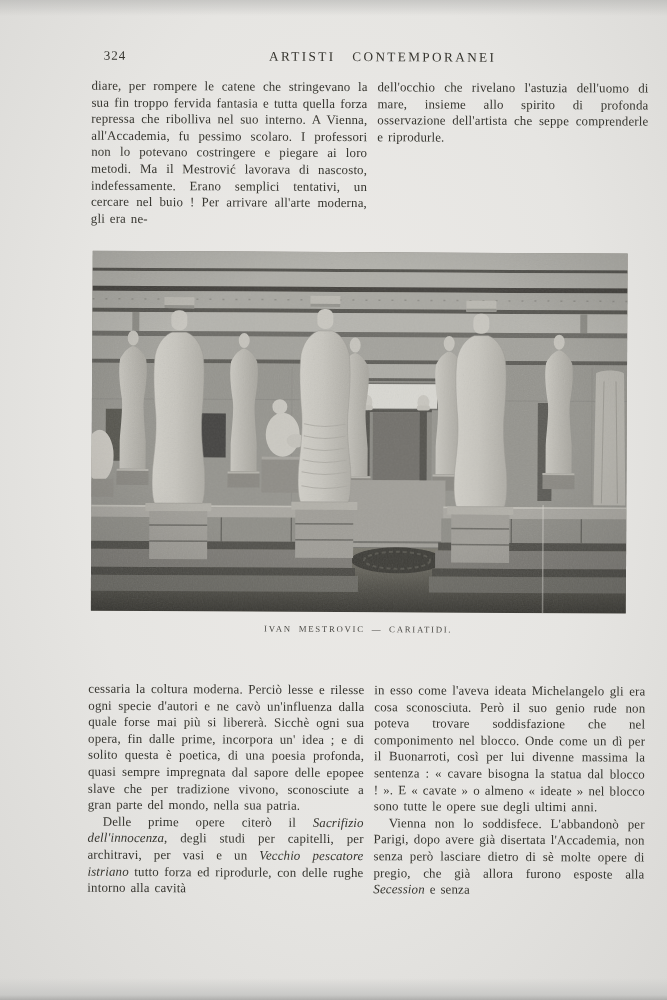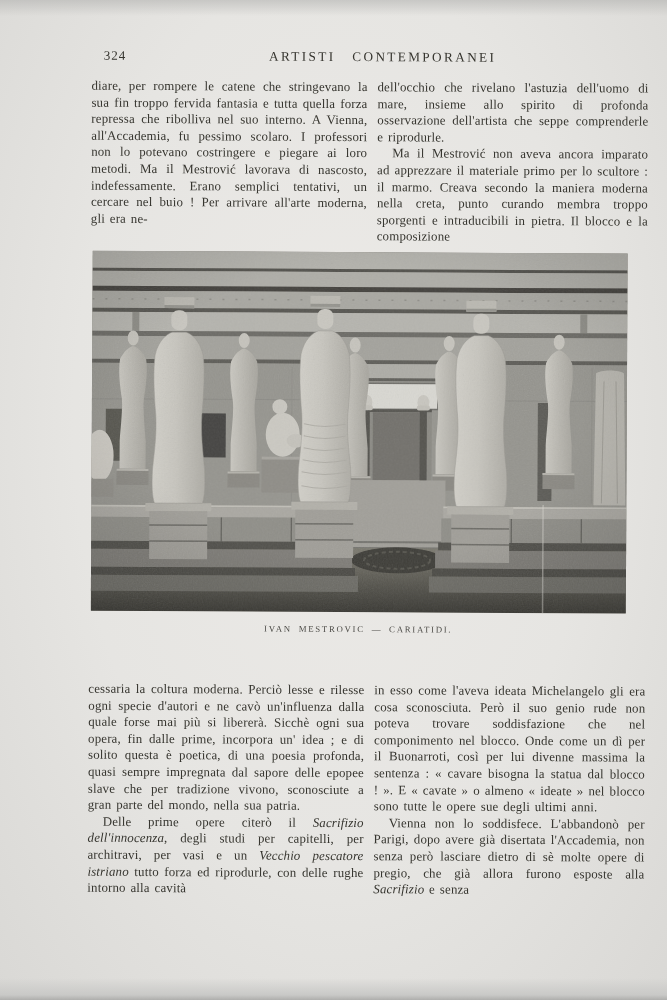--- a/index.html
+++ b/index.html
@@ -36,21 +36,20 @@
 
   <span class="pagenum">324</span>
   <span class="runtitle">ARTISTI CONTEMPORANEI</span>
 
   <div class="col col-lt">
     <p>diare, per rompere le catene che stringevano la sua fin troppo fervida fantasia e tutta quella forza repressa che ribolliva nel suo interno. A Vienna, all'Accademia, fu pessimo scolaro. I professori non lo potevano costringere e piegare ai loro metodi. Ma il Mestrović lavorava di nascosto, indefessamente. Erano semplici tentativi, un cercare nel buio ! Per arrivare all'arte moderna, gli era ne-</p>
   </div>
 
   <div class="col col-rt">
     <p>dell'occhio che rivelano l'astuzia dell'uomo di mare, insieme allo spirito di profonda osservazione dell'artista che seppe comprenderle e riprodurle.</p>
-    <p class="ind">Ma il Mestrović non aveva ancora imparato ad apprezzare il materiale primo per lo scultore : il marmo. Creava secondo la maniera moderna nella creta, punto curando membra troppo sporgenti e intraducibili in pietra. Il blocco e la composizione</p>
   </div>
 
   <figure>
     <div class="photo">
       <svg width="535" height="360" viewBox="0 0 535 360">
         <defs>
           <linearGradient id="statGrad" x1="0" y1="0" x2="1" y2="0">
             <stop offset="0" stop-color="#d1cfc8"></stop>
               <stop offset="0.45" stop-color="#c7c5be"></stop>
               <stop offset="1" stop-color="#aeaca5"></stop>
@@ -218,16 +217,16 @@
     <figcaption>IVAN MESTROVIC — CARIATIDI.</figcaption>
   </figure>
 
   <div class="col col-lb">
     <p>cessaria la coltura moderna. Perciò lesse e rilesse ogni specie d'autori e ne cavò un'influenza dalla quale forse mai più si libererà. Sicchè ogni sua opera, fin dalle prime, incorpora un' idea ; e di solito questa è poetica, di una poesia profonda, quasi sempre impregnata dal sapore delle epopee slave che per tradizione vivono, sconosciute a gran parte del mondo, nella sua patria.</p>
     <p class="ind"><span>Delle prime opere citerò il </span><span class="it">Sacrifizio dell'innocenza</span><span>, degli studi per capitelli, per architravi, per vasi e un </span><span class="it">Vecchio pescatore istriano</span><span> tutto forza ed riprodurle, con delle rughe intorno alla cavità</span></p>
   </div>
 
   <div class="col col-rb">
     <p>in esso come l'aveva ideata Michelangelo gli era cosa sconosciuta. Però il suo genio rude non poteva trovare soddisfazione che nel componimento nel blocco. Onde come un dì per il Buonarroti, così per lui divenne massima la sentenza : « cavare bisogna la statua dal blocco ! ». E « cavate » o almeno « ideate » nel blocco sono tutte le opere sue degli ultimi anni.</p>
-    <p class="ind"><span>Vienna non lo soddisfece. L'abbandonò per Parigi, dopo avere già disertata l'Accademia, non senza però lasciare dietro di sè molte opere di pregio, che già allora furono esposte alla </span><span class="it">Sacrifizio</span><span> e senza</span></p>
+    <p class="ind"><span>Vienna non lo soddisfece. L'abbandonò per Parigi, dopo avere già disertata l'Accademia, non senza però lasciare dietro di sè molte opere di pregio, che già allora furono esposte alla </span><span class="it">Secession</span><span> e senza</span></p>
   </div>
 
 </div>
 
 </body></html>

